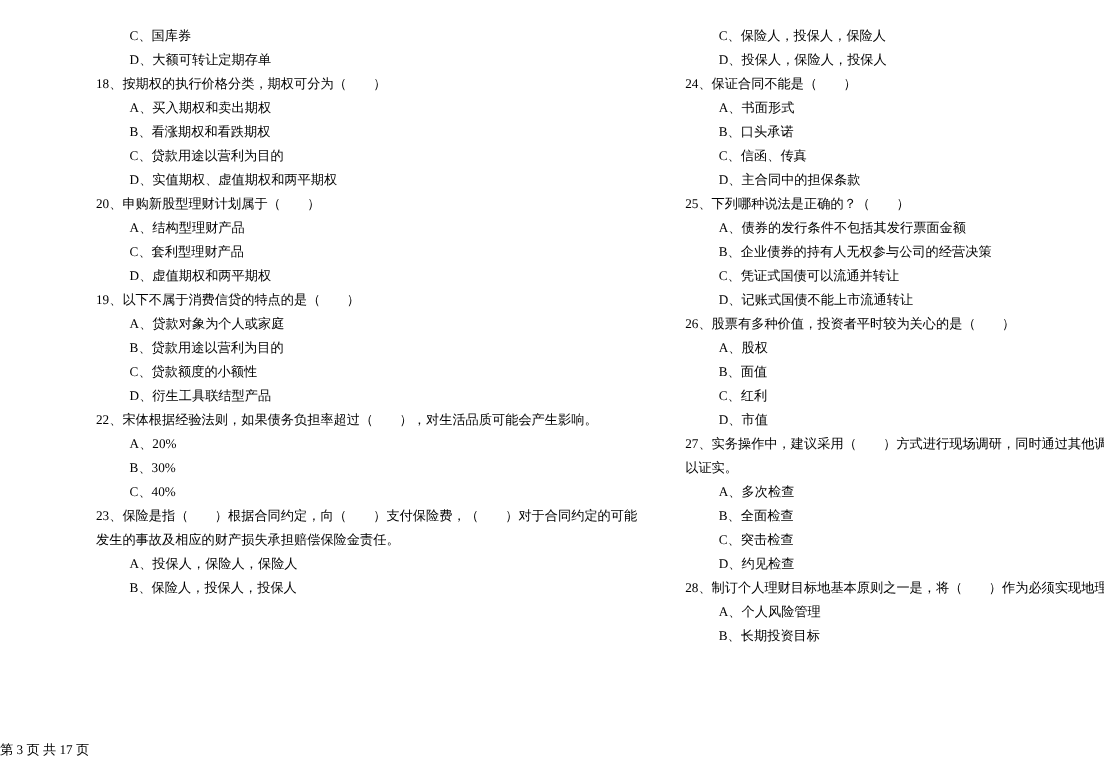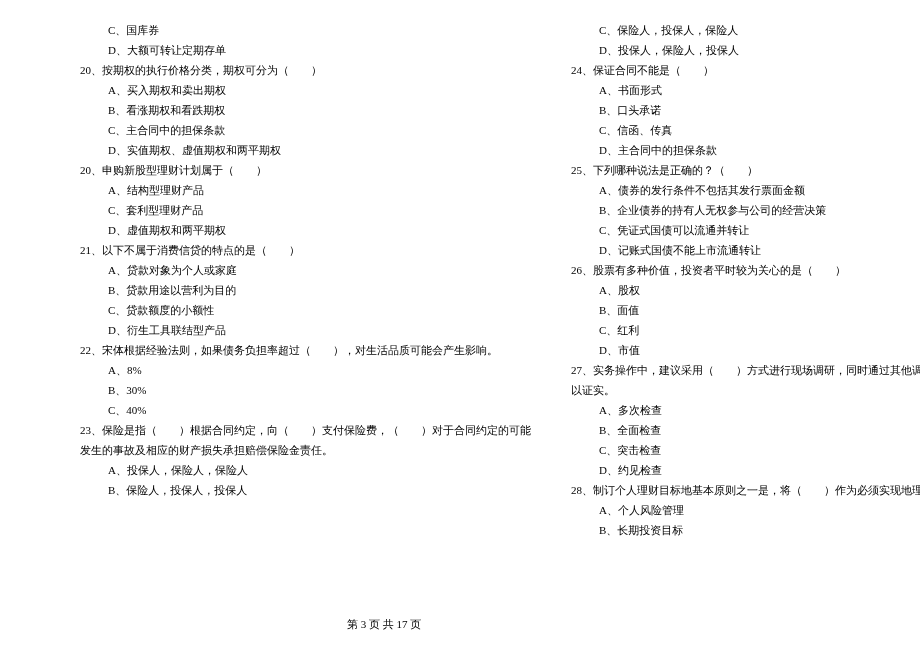--- a/index.html
+++ b/index.html
@@ -42,47 +42,47 @@
     .question {
       padding-left: 0;
     }
     .question-cont {
       padding-left: 0;
     }
     .footer {
       position: absolute;
       bottom: 18px;
       width: 768px;
-      text-align: center;
+      text-align: left;
       font-size: 11px;
     }
   </style>
 </head>
 <body>
 
 <div class="page-container">
   <div class="column col-left" id="col-left">
       <div class="line option">C、国库券</div>
       <div class="line option">D、大额可转让定期存单</div>
-      <div class="line question">20、按期权的执行价格分类，期权可分为（　　）</div>
+      <div class="line question">18、按期权的执行价格分类，期权可分为（　　）</div>
       <div class="line option">A、买入期权和卖出期权</div>
       <div class="line option">B、看涨期权和看跌期权</div>
-      <div class="line option">C、主合同中的担保条款</div>
+      <div class="line option">C、贷款用途以营利为目的</div>
       <div class="line option">D、实值期权、虚值期权和两平期权</div>
       <div class="line question">20、申购新股型理财计划属于（　　）</div>
       <div class="line option">A、结构型理财产品</div>
       <div class="line option">C、套利型理财产品</div>
       <div class="line option">D、虚值期权和两平期权</div>
-      <div class="line question">21、以下不属于消费信贷的特点的是（　　）</div>
+      <div class="line question">19、以下不属于消费信贷的特点的是（　　）</div>
       <div class="line option">A、贷款对象为个人或家庭</div>
       <div class="line option">B、贷款用途以营利为目的</div>
       <div class="line option">C、贷款额度的小额性</div>
       <div class="line option">D、衍生工具联结型产品</div>
       <div class="line question">22、宋体根据经验法则，如果债务负担率超过（　　），对生活品质可能会产生影响。</div>
-      <div class="line option">A、8%</div>
+      <div class="line option">A、20%</div>
       <div class="line option">B、30%</div>
       <div class="line option">C、40%</div>
       <div class="line question">23、保险是指（　　）根据合同约定，向（　　）支付保险费，（　　）对于合同约定的可能</div>
       <div class="line question-cont">发生的事故及相应的财产损失承担赔偿保险金责任。</div>
       <div class="line option">A、投保人，保险人，保险人</div>
       <div class="line option">B、保险人，投保人，投保人</div>
     </div>
   <div class="column col-right" id="col-right">
       <div class="line option">C、保险人，投保人，保险人</div>
       <div class="line option">D、投保人，保险人，投保人</div>

